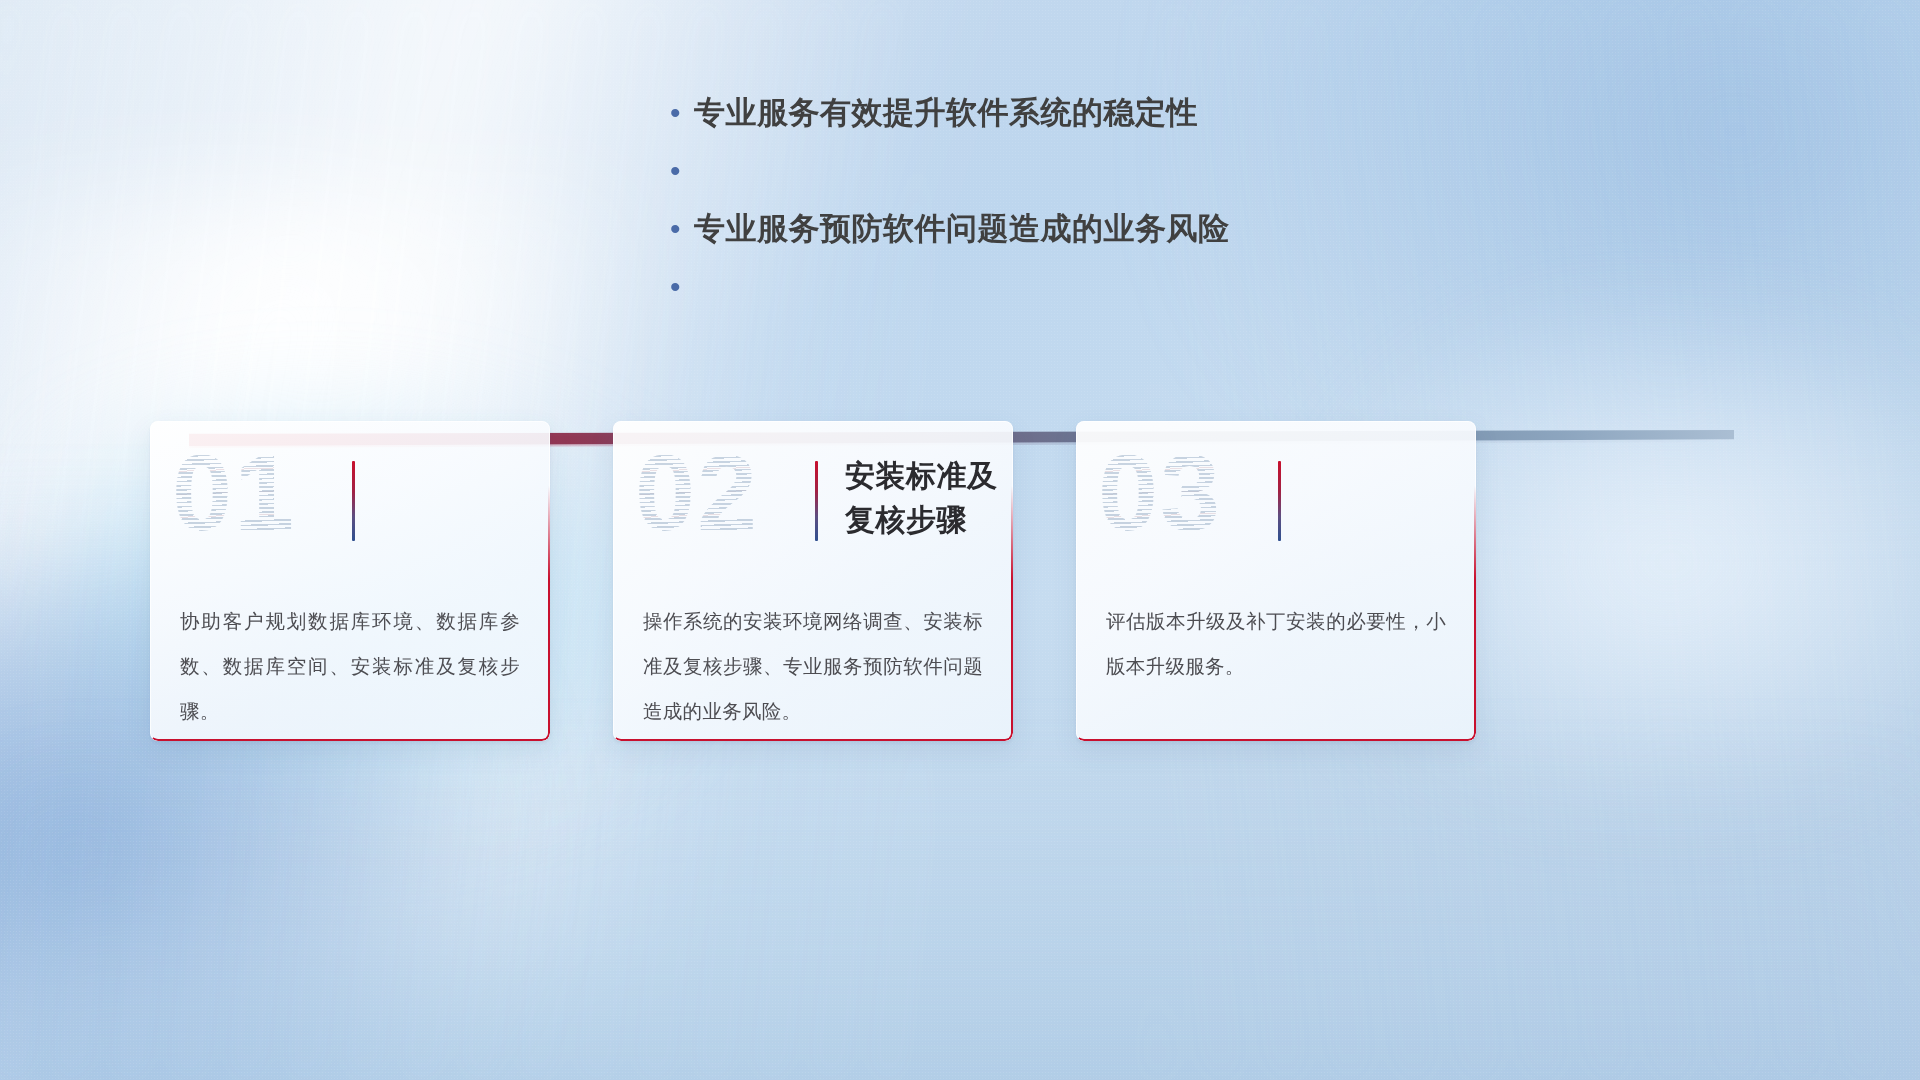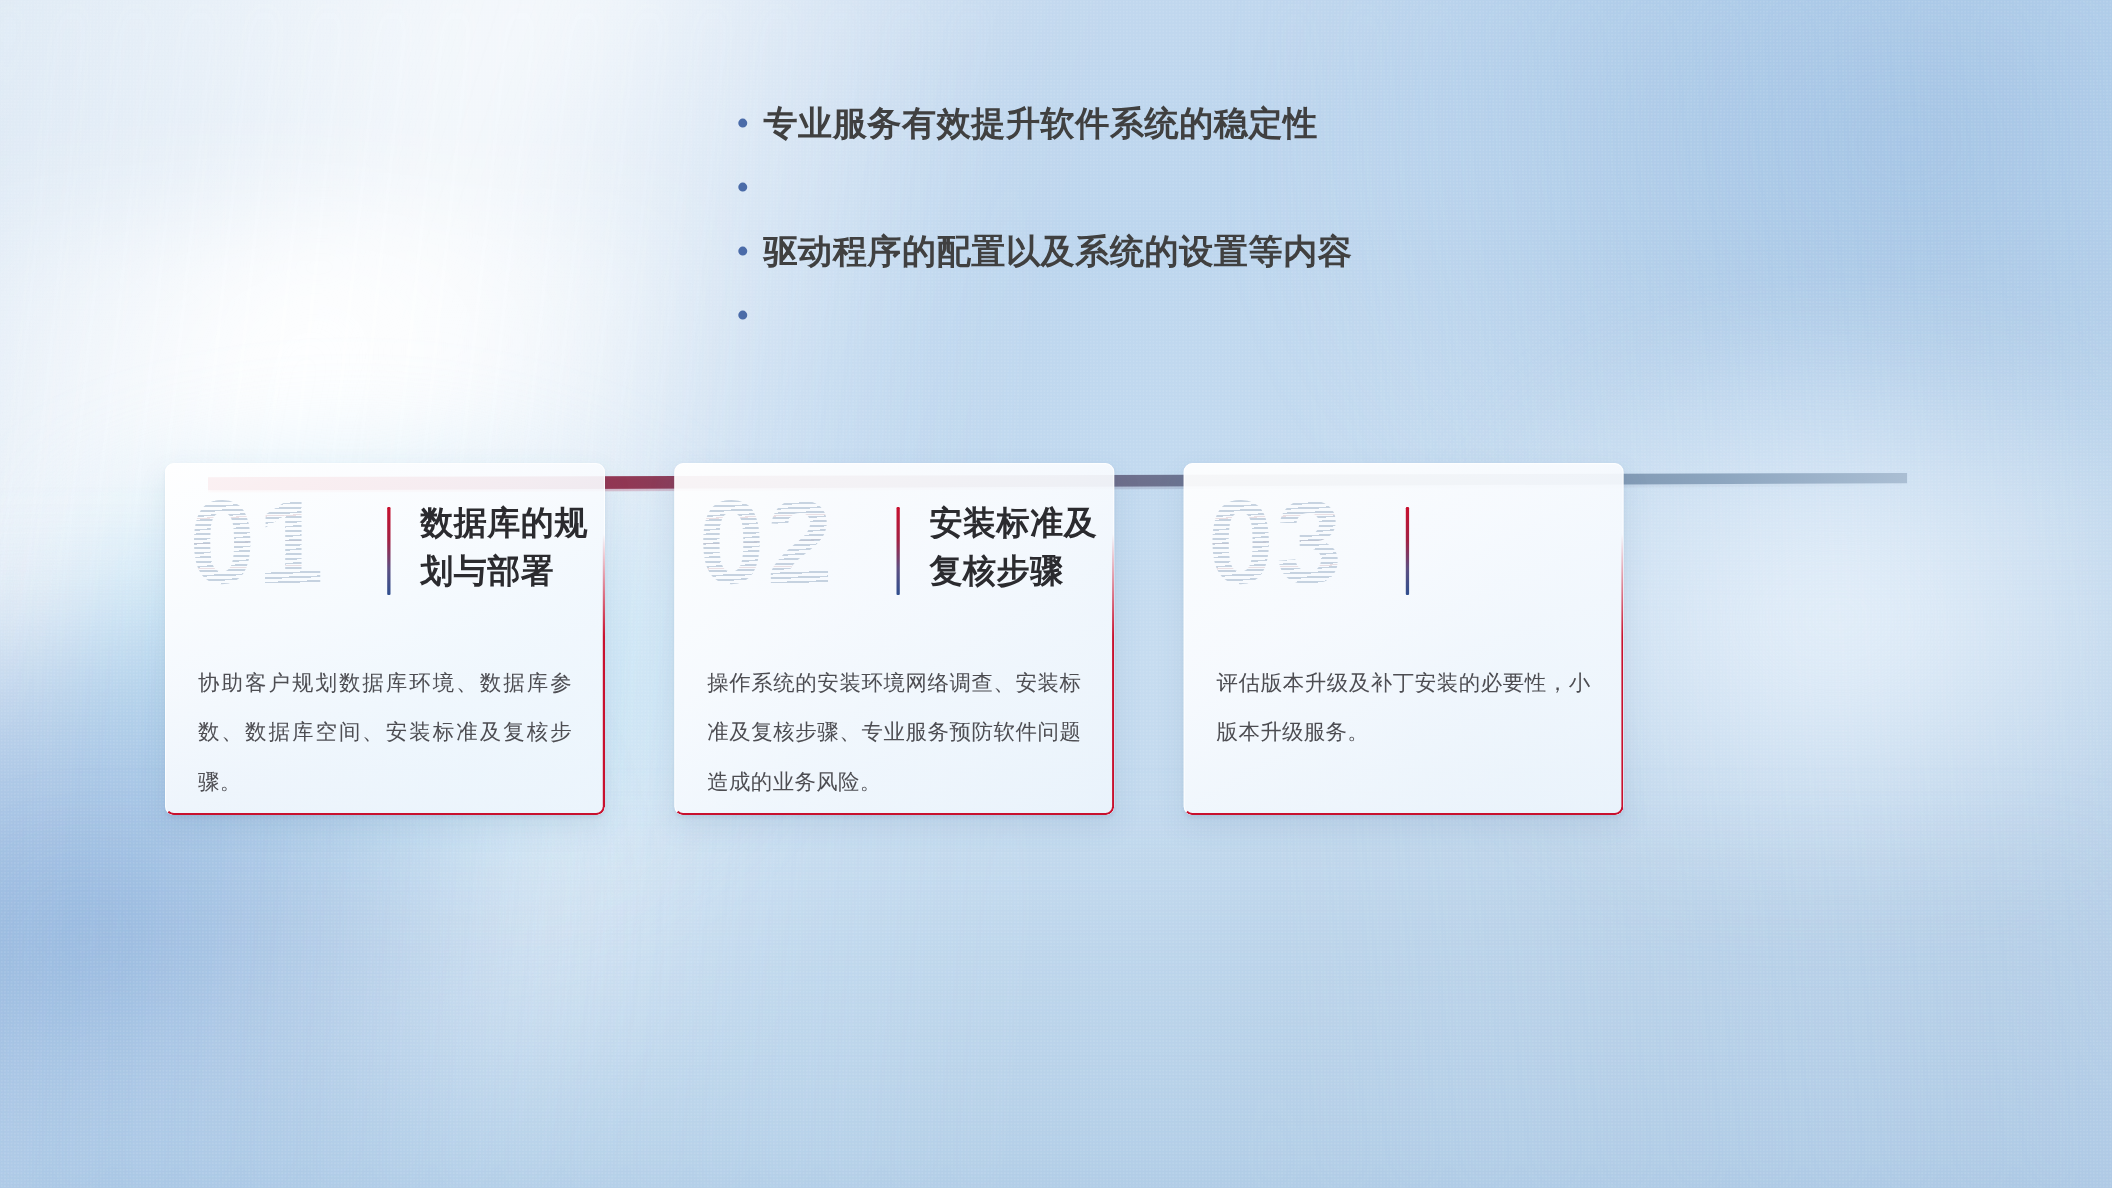--- a/index.html
+++ b/index.html
@@ -286,40 +286,39 @@
   <ul id="bullets" style="list-style:none;">
     <li class="bullet-row">
       <span class="bullet-dot">•</span>
       <span class="bullet-text">专业服务有效提升软件系统的稳定性</span>
     </li>
     <li class="bullet-row">
       <span class="bullet-dot">•</span>
     </li>
     <li class="bullet-row">
       <span class="bullet-dot">•</span>
-      <span class="bullet-text">驱动程序的配置以及系统的设置等内容</span>
+      <span class="bullet-text">专业服务预防软件问题造成的业务风险</span>
     </li>
     <li class="bullet-row">
       <span class="bullet-dot">•</span>
     </li>
   </ul>
 
   <div id="divider">
     <div class="wedge-glow"></div>
     <div class="wedge"></div>
   </div>
 
   <div id="cards">
 
     <div class="card">
       <div class="card-head">
         <div class="card-num-echo">01</div>
         <div class="card-num">01</div>
         <div class="card-rule"></div>
-        <div class="card-title">数据库的规划与部署</div>
       </div>
       <div class="card-body">协助客户规划数据库环境、数据库参数、数据库空间、安装标准及复核步骤。</div>
       <div class="card-hairline"></div>
       <div class="card-accent"></div>
     </div>
 
     <div class="card">
       <div class="card-head">
         <div class="card-num-echo">02</div>
         <div class="card-num">02</div>

